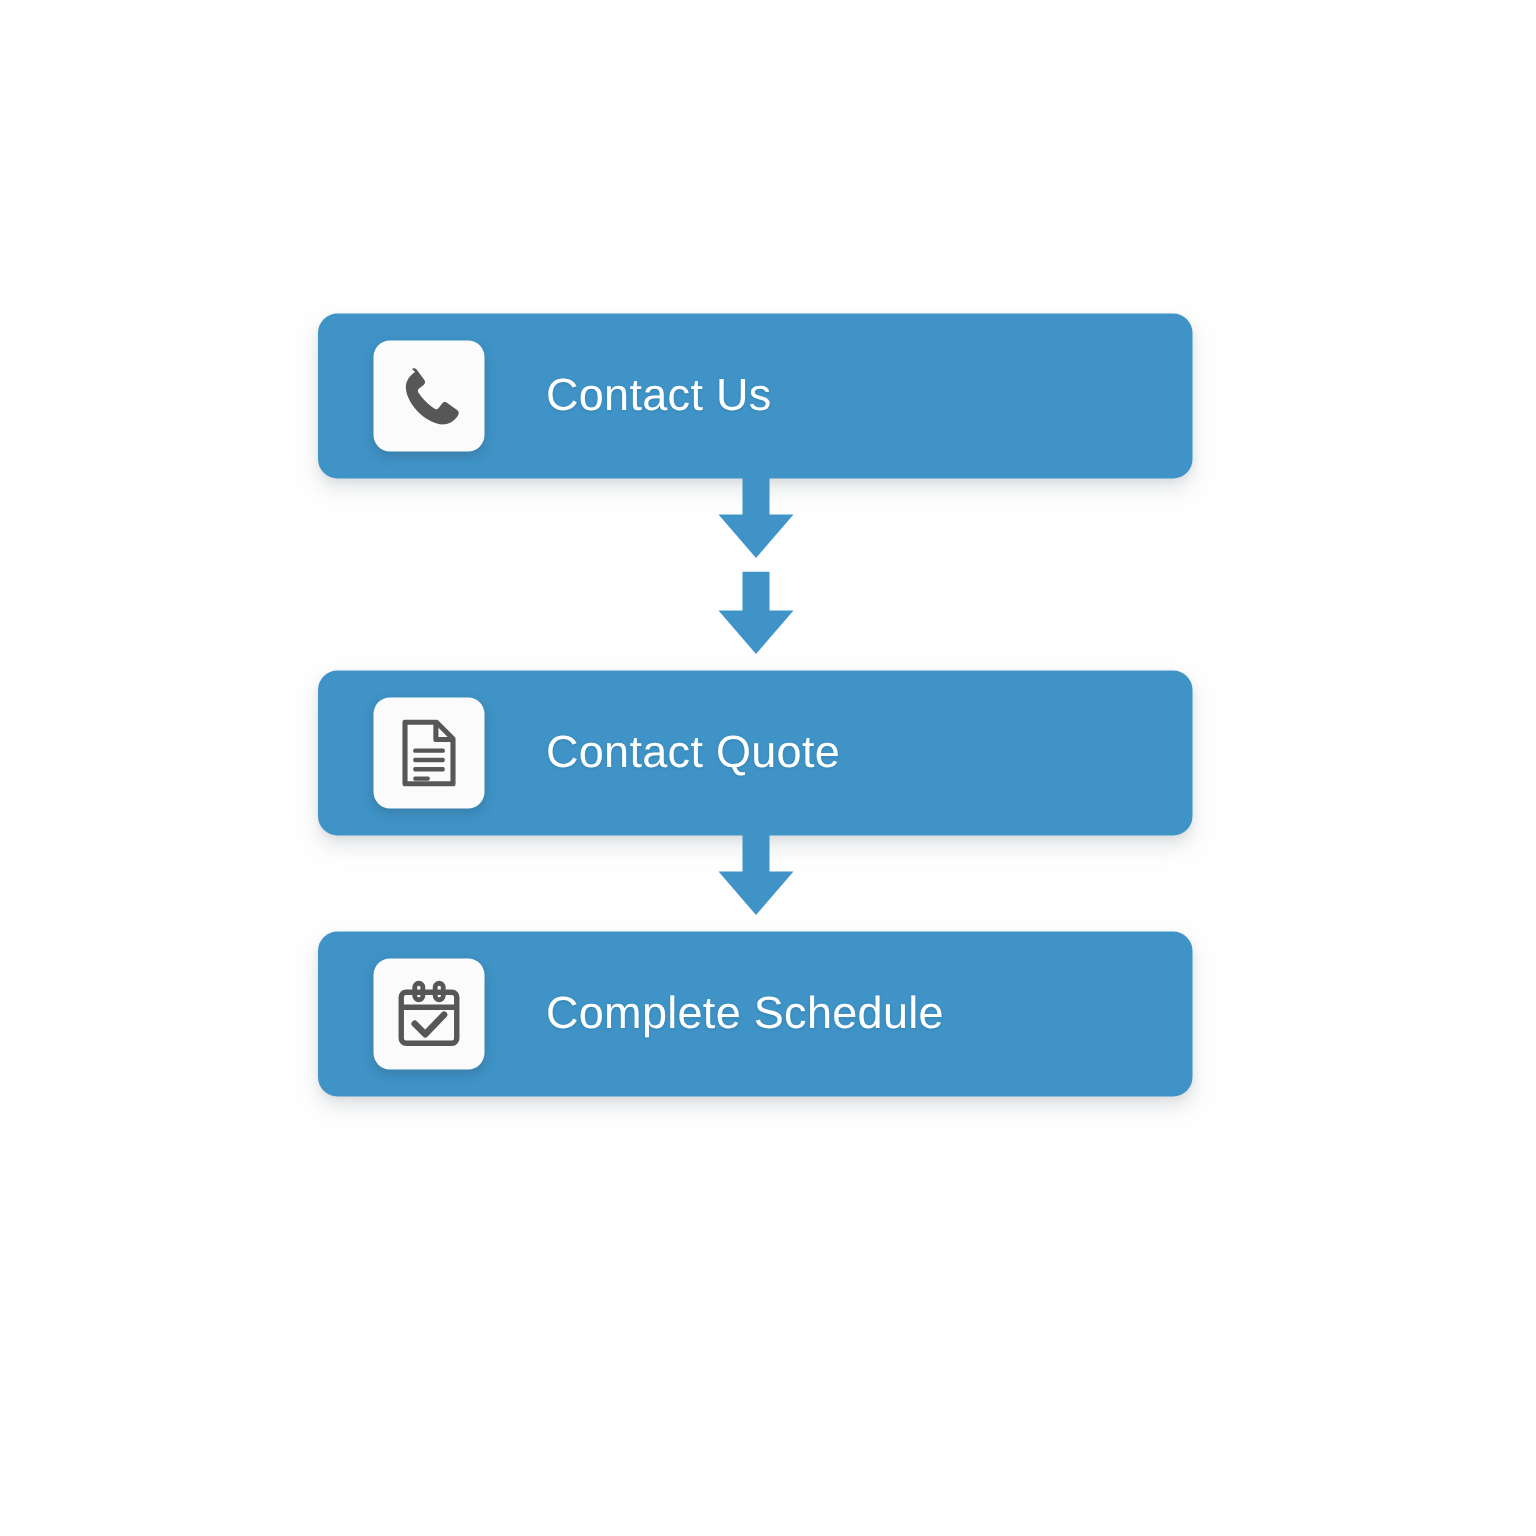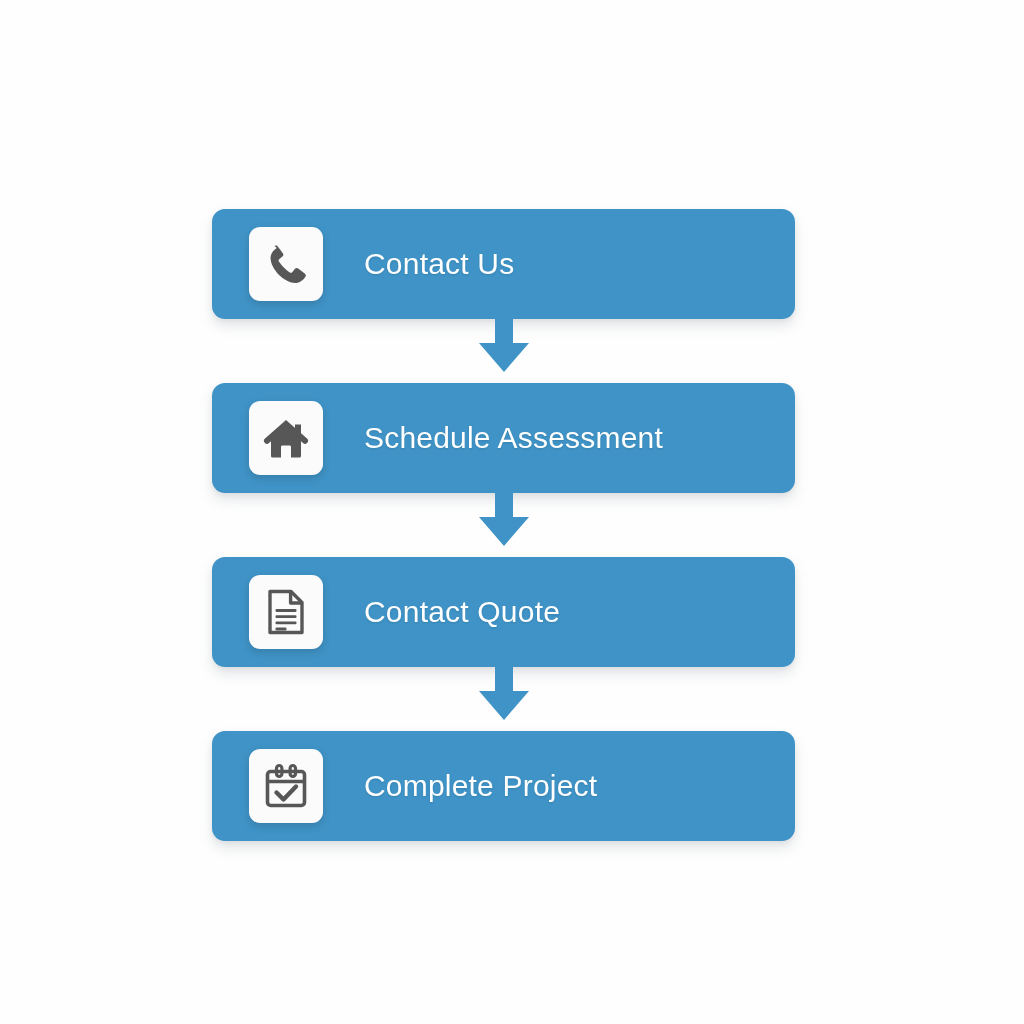--- a/index.html
+++ b/index.html
@@ -116,36 +116,20 @@
     </div>
 
     <div class="connector">
       <span>
         <svg width="60" height="58" viewBox="0 0 60 58">
           <path d="M21 0 L39 0 L39 26 L55 26 L30 55 L5 26 L21 26 Z" fill="#3f93c6"></path>
         </svg>
       </span>
     </div>
 
-    <div class="step-wrap">
-      <div class="step-card">
-        <div class="icon-tile">
-          <span>
-            <svg width="48" height="48" viewBox="0 0 48 48">
-              <path d="M24 6 L3 24.5 A3 3 0 0 0 7 29 L9 27.3 L9 42 A1.6 1.6 0 0 0 10.6 43.6
-                       L19 43.6 L19 33 A1.4 1.4 0 0 1 20.4 31.6 L27.6 31.6
-                       A1.4 1.4 0 0 1 29 33 L29 43.6 L37.4 43.6 A1.6 1.6 0 0 0 39 42
-                       L39 27.3 L41 29 A3 3 0 0 0 45 24.5 Z" fill="#575757"></path>
-              <path d="M33 10.5 L39 10.5 L39 20.5 L33 15.6 Z" fill="#575757"></path>
-            </svg>
-          </span>
-        </div>
-        <span class="step-label">Schedule Assessment</span>
-      </div>
-    </div>
 
     <div class="connector">
       <span>
         <svg width="60" height="58" viewBox="0 0 60 58">
           <path d="M21 0 L39 0 L39 26 L55 26 L30 55 L5 26 L21 26 Z" fill="#3f93c6"></path>
         </svg>
       </span>
     </div>
 
     <div class="step-wrap">
@@ -180,18 +164,18 @@
           <span>
             <svg width="48" height="48" viewBox="0 0 48 48">
               <rect x="14.5" y="3.5" width="5.4" height="11" rx="2.7" fill="none" stroke="#575757" stroke-width="3.2"></rect>
               <rect x="28.1" y="3.5" width="5.4" height="11" rx="2.7" fill="none" stroke="#575757" stroke-width="3.2"></rect>
               <rect x="5.5" y="9.5" width="37" height="34" rx="3.2" fill="none" stroke="#575757" stroke-width="3.6"></rect>
               <path d="M5.5 19.5 L42.5 19.5" fill="none" stroke="#575757" stroke-width="3.6"></path>
               <path d="M14.5 30.5 L21.5 37.5 L34 24.5" fill="none" stroke="#575757" stroke-width="4.4" stroke-linecap="round" stroke-linejoin="round"></path>
             </svg>
           </span>
         </div>
-        <span class="step-label">Complete Project</span>
+        <span class="step-label">Complete Schedule</span>
       </div>
     </div>
 
   </div>
 </div>
 
 </body></html>

